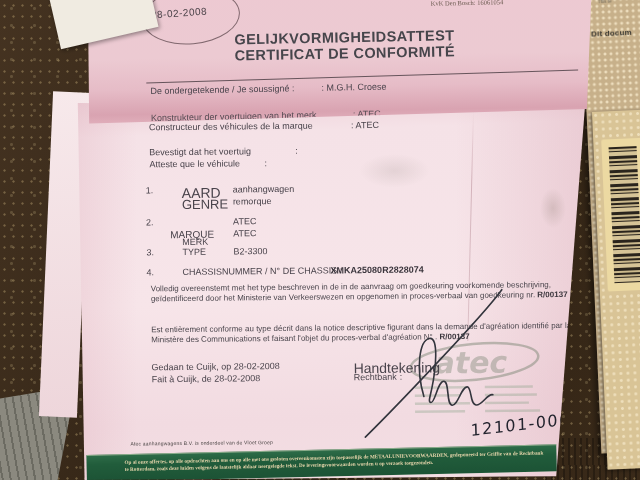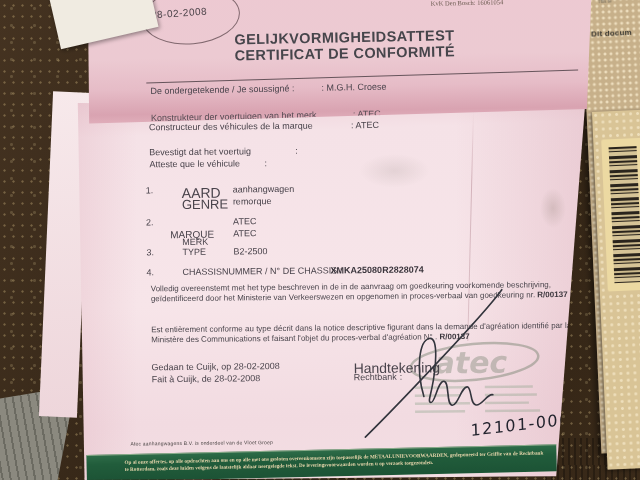--- a/index.html
+++ b/index.html
@@ -112,21 +112,21 @@
       <span class="t" style="left:163px;top:93px;font-size:9px;">remorque</span>
 
       <span class="t" style="left:76px;top:113px;font-size:9px;">2.</span>
       <span class="t" style="left:112px;top:113px;font-size:9px;margin-top:20px;">MERK</span>
       <span class="t" style="left:163px;top:113px;font-size:9px;">ATEC</span>
       <span class="t" style="left:100px;top:125px;font-size:10px;">MARQUE</span>
       <span class="t" style="left:163px;top:125px;font-size:9px;">ATEC</span>
 
       <span class="t" style="left:76px;top:143px;font-size:9px;">3.</span>
       <span class="t" style="left:112px;top:143px;font-size:9px;">TYPE</span>
-      <span class="t" style="left:163px;top:143px;font-size:9px;">B2-2500</span>
+      <span class="t" style="left:163px;top:143px;font-size:9px;">B2-3300</span>
 
       <span class="t" style="left:76px;top:163px;font-size:9px;">4.</span>
       <span class="t" style="left:112px;top:163px;font-size:9px;">CHASSISNUMMER / N° DE CHASSIS :</span>
       <span class="t bold" style="left:260px;top:163px;font-size:9px;">XMKA25080R2828074</span>
 
       <div class="t par" style="left:80px;top:180px;width:430px;">
         <span>Volledig overeenstemt met het type beschreven in de in de aanvraag om goedkeuring voorkomende beschrijving, geïdentificeerd door het Ministerie van Verkeerswezen en opgenomen in proces-verbaal van goedkeuring nr. </span><span class="bold">R/00137</span>
       </div>
       <div class="t par" style="left:80px;top:221px;width:430px;">
         <span>Est entièrement conforme au type décrit dans la notice descriptive figurant dans la demande d'agréation identifié par la Ministère des Communications et faisant l'objet du proces-verbal  d'agréation N° . </span><span class="bold">R/00137</span>

